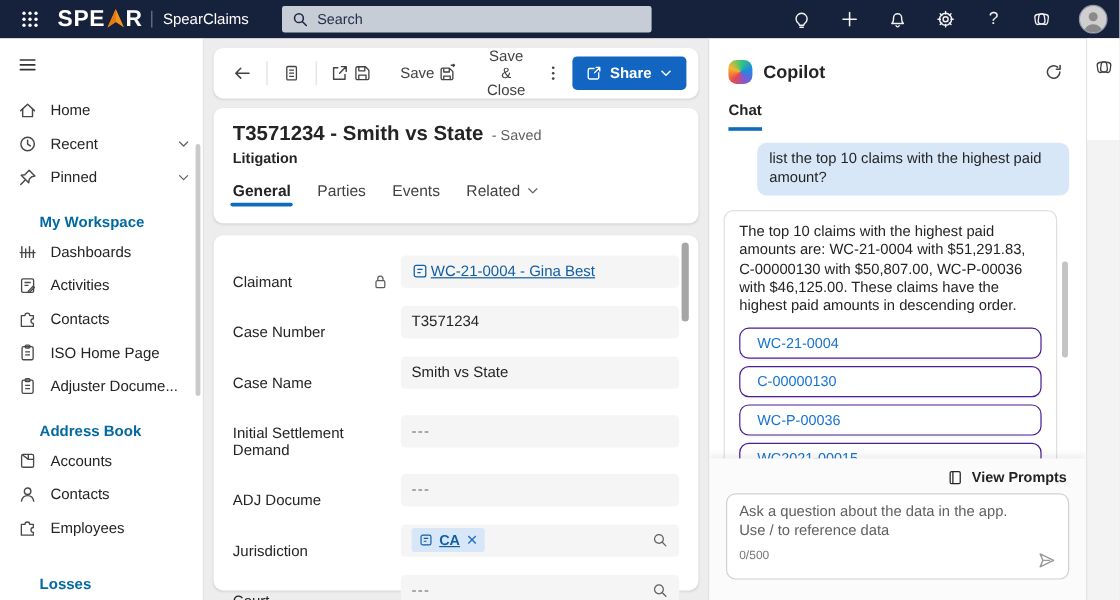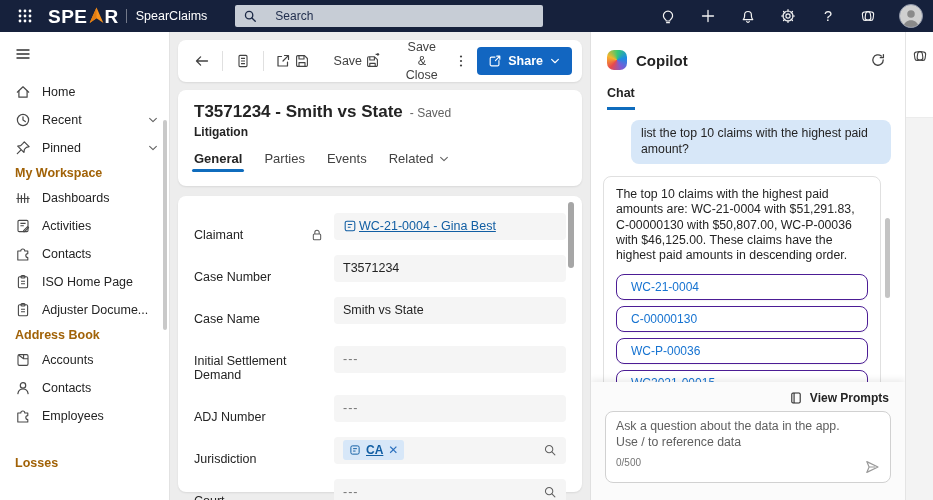--- a/index.html
+++ b/index.html
@@ -11,41 +11,41 @@
   .i12{width:12px;height:12px;flex:none;}
 
   
   .topbar{height:32px;background:#16213c;display:flex;align-items:center;padding:0 10px;flex:none;color:#fff;}
   .waffle{width:30px;height:24px;display:flex;align-items:center;justify-content:center;cursor:pointer;}
   .logo{display:flex;align-items:flex-start;margin-left:8px;gap:1px;}
   .logo-txt{font-size:19px;font-weight:700;letter-spacing:.5px;color:#fff;line-height:1;}
   .logo-tri{width:17px;height:17px;margin:0 -1px;}
   .logo-div{width:1px;height:14px;background:rgba(255,255,255,.4);margin:0 9px 0 7px;}
   .appname{font-size:12.5px;color:#fff;}
-  .tsearch{margin-left:28px;width:308px;height:22px;background:#c7cdd6;border-radius:2px;display:flex;align-items:center;gap:18px;padding:0 8px;color:#1c2946;}
+  .tsearch{margin-left:28px;width:308px;height:22px;background:#c7cdd6;border-radius:2px;display:flex;align-items:center;gap:7px;padding:0 8px;color:#1c2946;}
   .tsearch input{border:none;background:transparent;outline:none;font-size:12px;color:#1c2946;width:100%;}
   .tsearch input::placeholder{color:#222f4e;}
   .topicons{margin-left:auto;display:flex;align-items:center;gap:22px;color:#f2f2f2;}
   .tico{width:18px;height:18px;display:flex;align-items:center;justify-content:center;cursor:pointer;}
   .qmark{font-size:14.5px;color:#f2f2f2;line-height:1;}
   .avatar{width:24px;height:24px;border-radius:50%;background:#cfcfcf;display:flex;align-items:flex-end;justify-content:center;overflow:hidden;border:1px solid #8d95a8;cursor:pointer;}
 
   
   .body{flex:1;display:flex;min-height:0;}
   .sidebar{width:170px;background:#fff;border-right:1px solid #e2e2e2;position:relative;flex:none;padding-top:10px;overflow:hidden;}
   .main{width:420px;flex:none;background:#ededed;padding:8px;display:flex;flex-direction:column;min-height:0;}
   .copilot{width:315px;flex:none;background:#fff;border-left:1px solid #e0e0e0;position:relative;overflow:hidden;}
   .rail{width:28px;flex:none;background:#f3f3f3;border-left:1px solid #e4e4e4;}
 
   
   .burger{height:24px;display:flex;align-items:center;padding-left:15px;color:#333;cursor:pointer;margin-bottom:12px;}
   .nav-item{height:28px;display:flex;align-items:center;gap:11px;padding:0 10px 0 15px;font-size:12.5px;color:#242424;cursor:pointer;}
   .nav-item .nico{color:#484848;}
   .nav-item .chev{margin-left:auto;color:#616161;}
-  .sec-h{margin:4px 0 4px 0;padding-left:15px;font-size:12.5px;font-weight:700;color:#a16207;}
+  .sec-h{margin:16px 0 4px 0;padding-left:33px;font-size:12.5px;font-weight:700;color:#0369a1;}
   .sec-losses{margin-top:26px;}
   .sb-scroll{position:absolute;right:2px;top:88px;width:4px;height:210px;border-radius:2px;background:#c9c9c9;}
 
   
   .card{background:#fff;border-radius:8px;box-shadow:0 1px 2px rgba(0,0,0,.09);}
   .cmdbar{height:42px;display:flex;align-items:center;padding:0 10px;gap:2px;flex:none;color:#424242;}
   .cbtn{height:28px;min-width:28px;border:none;background:transparent;border-radius:4px;display:flex;align-items:center;justify-content:center;gap:24px;color:#424242;font-size:12.5px;cursor:pointer;padding:0 7px;}
   .cdiv{width:1px;height:20px;background:#e0e0e0;margin:0 4px;}
   .share-btn{margin-left:auto;height:28px;background:#1266c1;color:#fff;border:none;border-radius:4px;display:flex;align-items:center;gap:6px;font-size:12.5px;font-weight:600;padding:0 11px;cursor:pointer;}
 
@@ -398,21 +398,21 @@
         <div class="frow">
           <div class="flabel">
               <span>Initial Settlement Demand</span>
             </div>
           <div class="fctrl">
               <span class="ph">---</span>
             </div>
         </div>
         <div class="frow">
           <div class="flabel">
-              <span>ADJ Number</span>
+              <span>ADJ Docume</span>
             </div>
           <div class="fctrl">
               <span class="ph">---</span>
             </div>
         </div>
         <div class="frow">
           <div class="flabel">
               <span>Jurisdiction</span>
             </div>
           <div class="fctrl">

